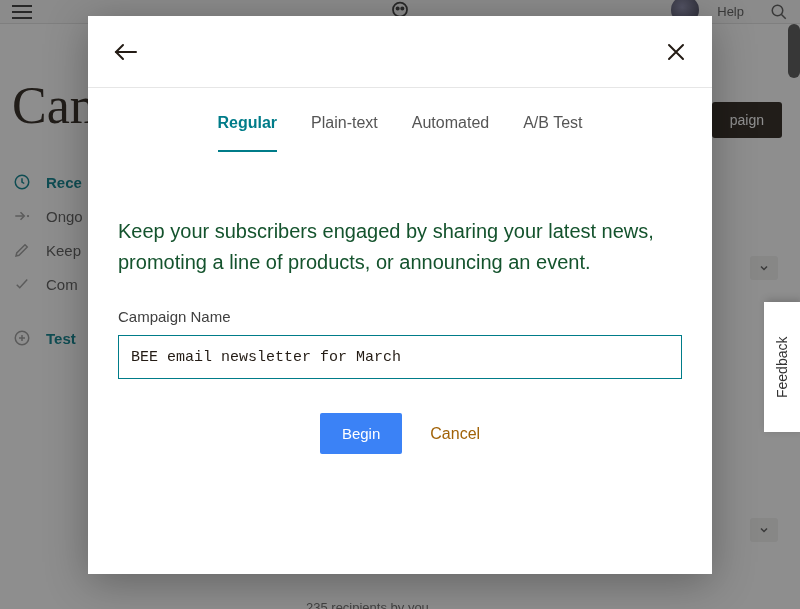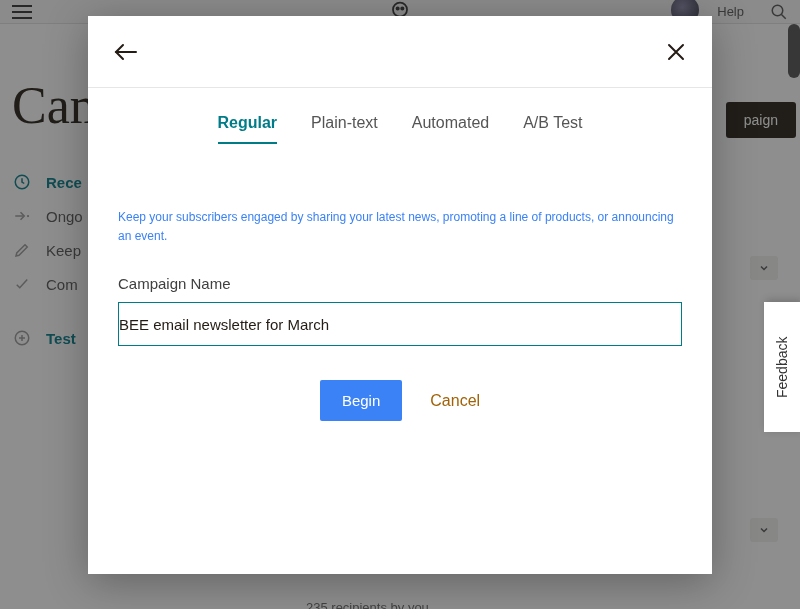--- a/index.html
+++ b/index.html
@@ -39,21 +39,21 @@
   }
   .bg-title {
     font-family: Georgia, "Times New Roman", serif;
     font-size: 52px;
     font-weight: 400;
     color:#241c15;
     margin-top: 36px;
     margin-bottom: 24px;
   }
   .create-btn-bg {
-    position:absolute; right:4px; top:78px;
+    position:absolute; right:18px; top:78px;
     background:#241c15; color:#fff; padding:10px 18px;
     border-radius:3px; font-size:14px;
   }
   .bg-sidelist { margin-top: 30px; }
   .bg-sideitem { display:flex; align-items:center; gap:14px; padding:8px 0; color:#555; font-size:15px;}
   .bg-sideitem.active { color:#007c89; font-weight:600;}
   .bg-sideicon { width:20px; display:flex; justify-content:center; color:#999;}
   .bg-sideitem.active .bg-sideicon{ color:#007c89;}
   .bg-sideitem.create { color:#007c89; font-weight:600; margin-top:20px;}
   .bg-chev-box {
@@ -79,36 +79,36 @@
   .modal-header {
     height:72px; display:flex; align-items:center; justify-content:space-between;
     padding:0 26px; border-bottom:1px solid #e6e6e6;
   }
   .icon-btn { cursor:pointer; display:flex; }
   .modal-tabs {
     display:flex; justify-content:center; gap:34px;
     padding-top:26px;
   }
   .tab {
-    font-size:16px; color:#555; padding-bottom:10px; cursor:pointer;
+    font-size:16px; color:#555; padding-bottom:18px; cursor:pointer;
   }
   .tab.active {
     color:#007c89; font-weight:600; border-bottom:2px solid #007c89;
   }
   .modal-body { padding: 64px 30px 0 30px; }
   .body-head { display:flex; align-items:center; gap:14px; margin-bottom:20px;}
   .body-head h1 {
     font-family: Georgia,"Times New Roman",serif;
     font-size:30px; font-weight:500; color:#241c15;
   }
-  .body-desc { font-size:12px; color:#3b82f6; line-height:1.55; margin-bottom:30px;}
+  .body-desc { font-size:20px; color:#14532d; line-height:1.55; margin-bottom:30px;}
   .field-label { font-size:15px; font-weight:400; color:#404040; margin-bottom:10px;}
   .field-input {
-    width:100%; height:44px; border:1px solid #007c89; padding:0 0;
-    font-size:15px; color:#241c15; outline:none;
+    width:100%; height:44px; border:1px solid #007c89; padding:0 12px;
+    font-size:15px; color:#241c15; outline:none;font-family:Liberation Mono, monospace;
   }
   .modal-actions { display:flex; align-items:center; justify-content:center; gap:28px; margin-top:34px;}
   .begin-btn {
     background:#3b82f6; color:#fff; border:none; padding:12px 22px; font-size:15px;
     cursor:pointer; border-radius:2px;
   }
   .cancel-link { color:#a16207; font-size:16px; cursor:pointer;}
   
   .feedback {
     position:absolute; right:0; top:302px;

